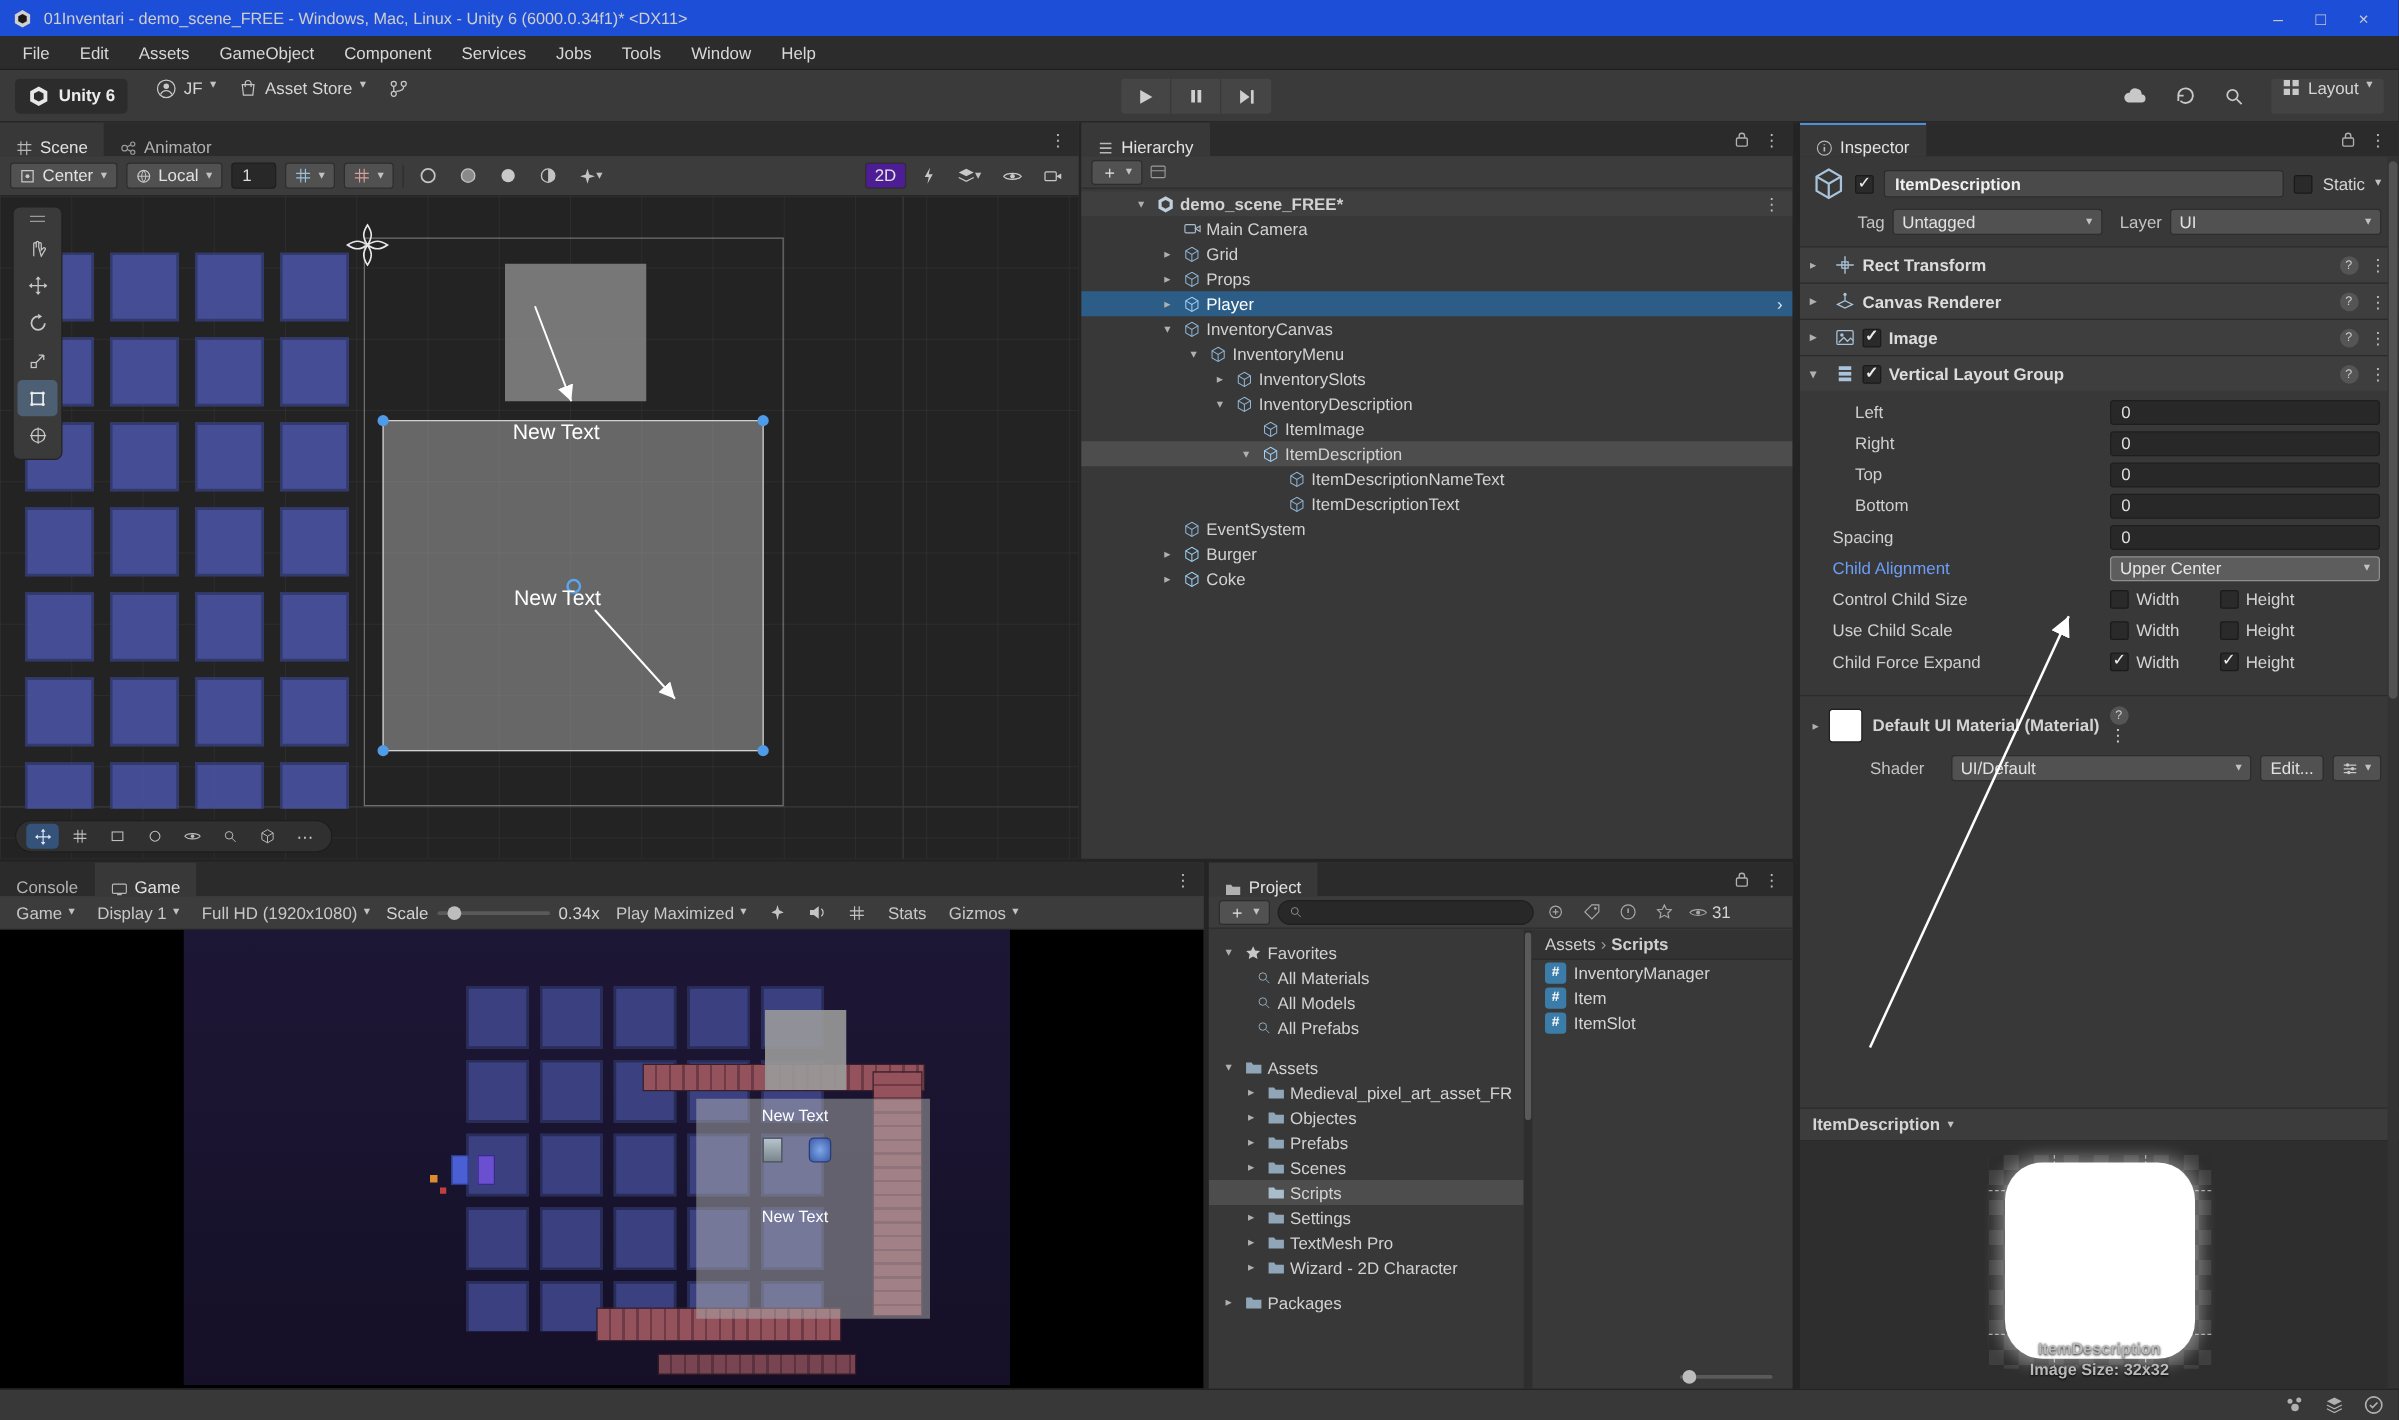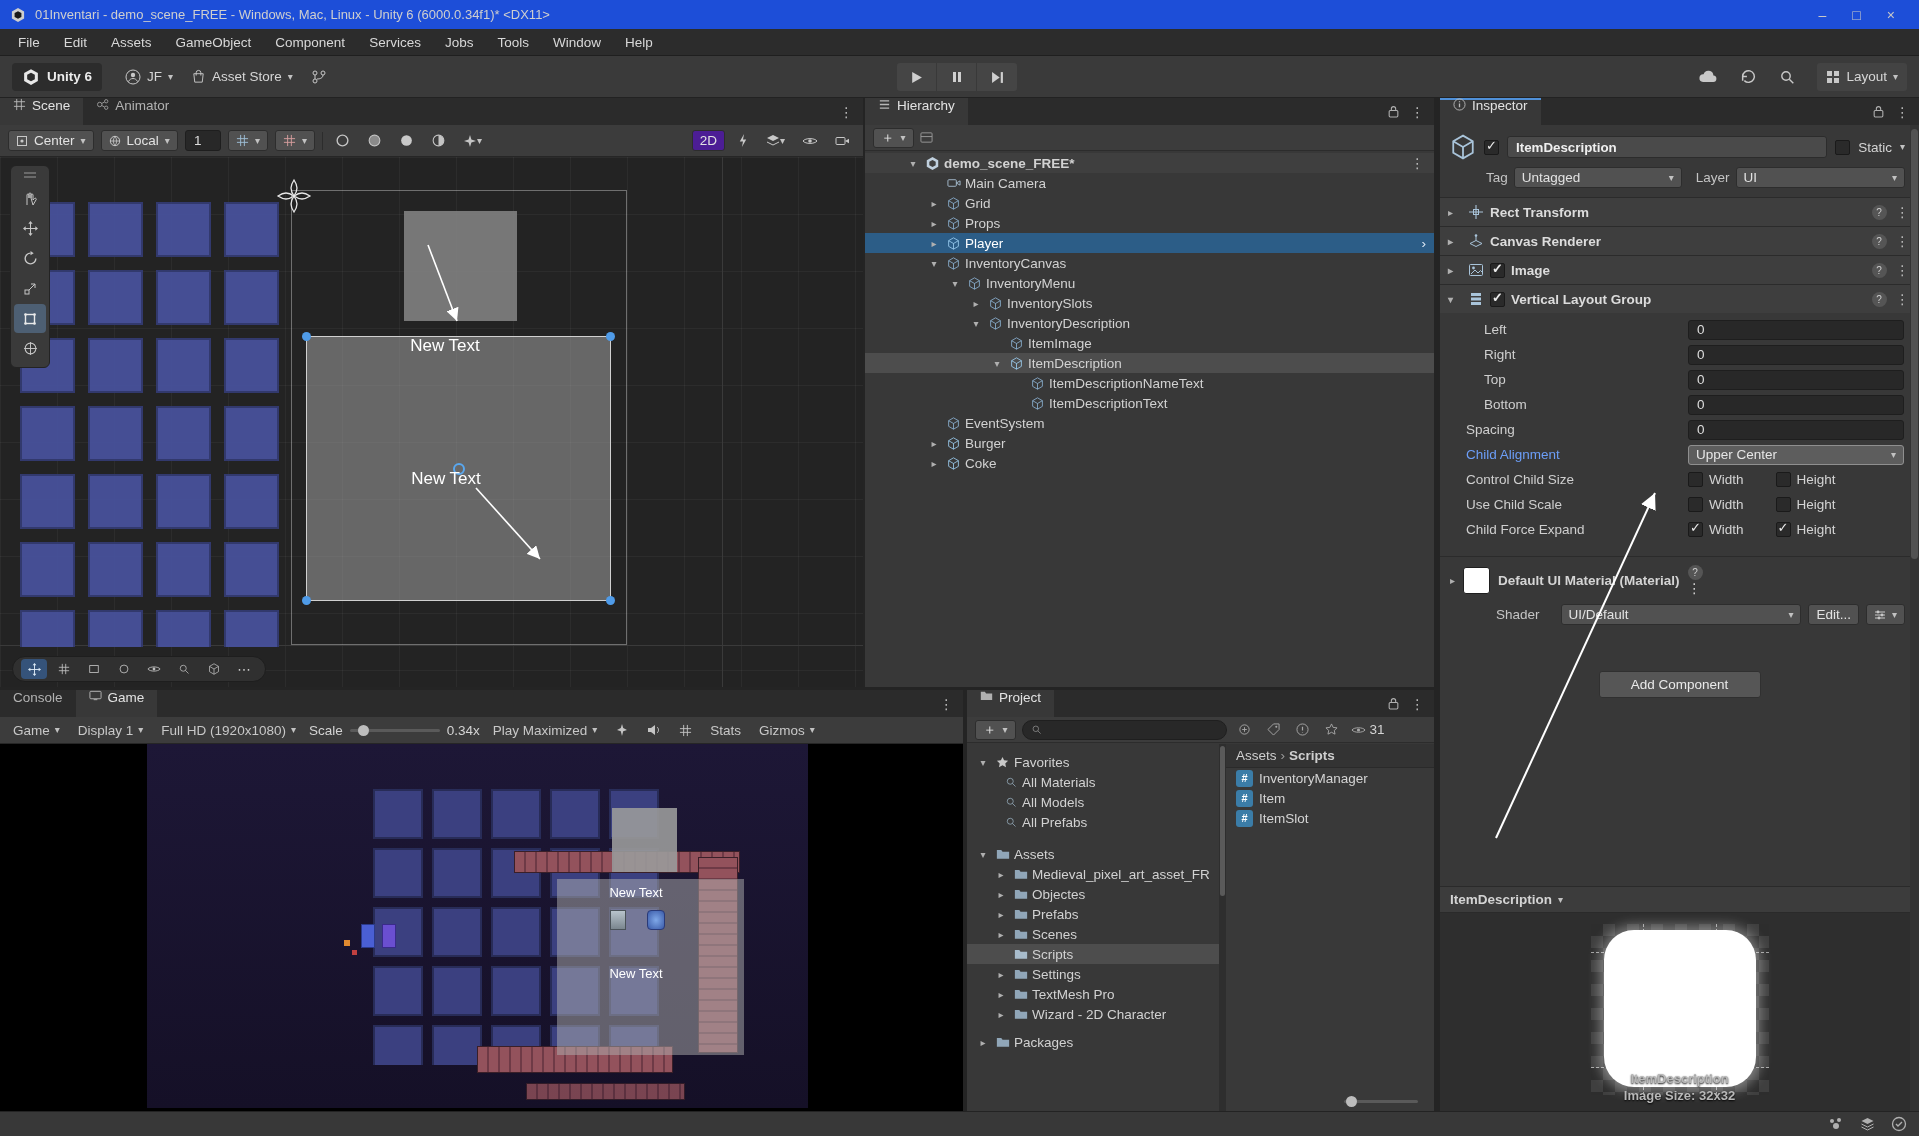--- a/index.html
+++ b/index.html
@@ -9,29 +9,29 @@
 .r{display:flex;align-items:center}
 svg{display:block}
 input{font-family:"Liberation Sans",sans-serif;outline:none}
 
 #titlebar{position:absolute;left:0;top:0;width:1919px;height:29px;background:#1d4ed8;display:flex;align-items:center;padding:0 10px;color:#cfcfcf;font-size:13px}
 #titlebar .wbtns{margin-left:auto;display:flex;gap:26px;color:#c8c8c8;font-size:14px;padding-right:14px}
 #menubar{position:absolute;left:0;top:29px;width:1919px;height:27px;background:#2c2c2c;display:flex;align-items:center;padding-left:6px;border-bottom:1px solid #1f1f1f}
 #menubar .mitem{padding:0 12px;height:100%;display:flex;align-items:center;color:#d8d8d8}
 #toolbar{position:absolute;left:0;top:56px;width:1919px;height:42px;background:#3a3a3a;border-bottom:1px solid #222;display:flex;align-items:center;padding:0 12px}
 .tb-pill{background:#2c2c2c;border-radius:4px;height:28px;display:flex;align-items:center;gap:7px;padding:0 10px}
-.tb-btn{height:28px;display:flex;align-items:center;gap:6px;padding:0 9px;border-radius:3px;color:#d6d6d6}
+.tb-btn{height:28px;display:flex;align-items:flex-start;gap:6px;padding:0 9px;border-radius:3px;color:#d6d6d6}
 .playgrp{position:absolute;left:897px;top:7px;display:flex;background:#454545;border-radius:3px;overflow:hidden}
 .playgrp .pbtn{width:40px;height:28px;display:flex;align-items:center;justify-content:center;border-right:1px solid #393939}
 .playgrp .pbtn:last-child{border-right:none}
 .caret{font-size:10px;color:#c2c2c2;line-height:1}
 
 .panel{position:absolute;background:#383838;overflow:hidden}
 .tabstrip{height:27px;background:#2b2b2b;display:flex;align-items:stretch}
-.tab{display:flex;align-items:flex-start;gap:6px;padding:0 13px;color:#b2b2b2}
+.tab{display:flex;align-items:flex-end;gap:6px;padding:0 13px;color:#b2b2b2}
 .tab.active{background:#383838;color:#e2e2e2}
 .tab.focused{box-shadow:inset 0 2px 0 #4f90d8}
 .strip-right{margin-left:auto;display:flex;align-items:center;gap:12px;padding-right:10px;color:#bdbdbd}
 .dd{background:#515151;border:1px solid #2d2d2d;border-radius:3px;height:21px;display:inline-flex;align-items:center;gap:6px;padding:0 7px;color:#e2e2e2;white-space:nowrap}
 .dd .caret{margin-left:auto}
 .ibtn{display:flex;align-items:center;justify-content:center;height:21px;padding:0 5px;border-radius:3px;color:#c8c8c8}
 
 #scene-toolbar{height:32px;background:#3c3c3c;border-bottom:1px solid #262626;display:flex;align-items:center;gap:7px;padding:0 8px}
 #scene-view{position:relative;height:530px;background-color:#232323;background-image:linear-gradient(rgba(255,255,255,.045) 1px,transparent 1px),linear-gradient(90deg,rgba(255,255,255,.045) 1px,transparent 1px);background-size:57px 57px;overflow:hidden}
 .toolstrip{position:absolute;left:10px;top:8px;width:40px;background:#3a3a3a;border:1px solid #232323;border-radius:6px;padding-bottom:3px}
@@ -911,23 +911,20 @@
               <circle cx="4" cy="3" r="1.4" fill="#c8c8c8"></circle>
               <circle cx="8" cy="6" r="1.4" fill="#c8c8c8"></circle>
               <circle cx="5" cy="9" r="1.4" fill="#c8c8c8"></circle>
             </svg>
           </span>
           <span class="caret">▾</span>
         </div>
     </div>
   </div>
 
-  <div style="display:flex;justify-content:center;padding:38px 0 0 0">
-    <div style="width:162px;height:27px;background:#565656;border:1px solid #303030;border-radius:3px;display:flex;align-items:center;justify-content:center;color:#eaeaea">Add Component</div>
-  </div>
 
   <div class="abs" style="left:0;top:788px;width:479px;height:27px;background:#3c3c3c;border-top:1px solid #2a2a2a;border-bottom:1px solid #2a2a2a;display:flex;align-items:center;gap:6px;padding:0 10px">
     <span style="font-weight:bold">ItemDescription</span>
     <span class="caret">▾</span>
   </div>
   <div class="abs" style="left:0;top:815px;width:479px;height:198px;background:#2e2e2e;overflow:hidden">
     <div class="abs" style="left:151px;top:11px;width:178px;height:171px;background:repeating-conic-gradient(#3f3f3f 0% 25%, #2d2d2d 0% 50%);background-size:24px 24px">
       <div class="dash-v" style="left:52px;top:0;height:171px"></div>
       <div class="dash-v" style="left:125px;top:0;height:171px"></div>
       <div class="dash-h" style="top:28px;left:0;width:178px"></div>

